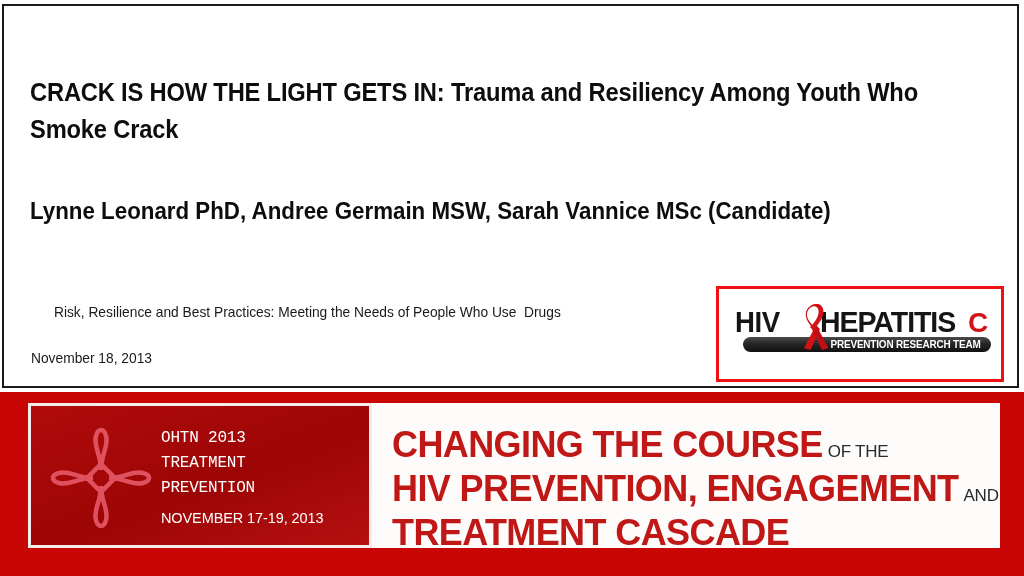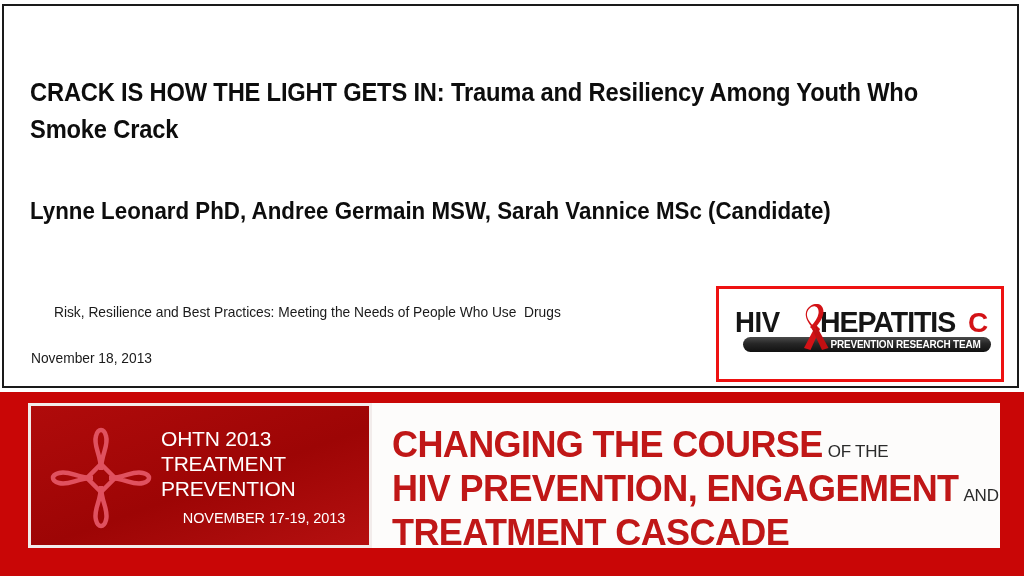--- a/index.html
+++ b/index.html
@@ -207,36 +207,35 @@
     width: 108px;
     height: 108px;
   }
   .ohtn-text {
     position: absolute;
     left: 130px;
     top: 20px;
     width: 206px;
   }
   .ohtn-line {
-    font-family: Liberation Sans, sans-serif;
-    font-size: 21px;
+    font-family: Liberation Mono, monospace;
+    font-size: 16px;
     line-height: 25px;
     color: #ffffff;
     letter-spacing: -0.2px;
     white-space: nowrap;
   }
   .ohtn-dates {
     margin-top: 9px;
     font-family: "Liberation Sans", sans-serif;
     font-size: 14.5px;
     line-height: 17px;
     color: #ffffff;
     letter-spacing: -0.1px;
     white-space: nowrap;
-    text-align: center;
   }
 
   .tagline-panel {
     position: absolute;
     left: 372px;
     top: 11px;
     width: 628px;
     height: 145px;
     background: #fdfcfb;
   }

